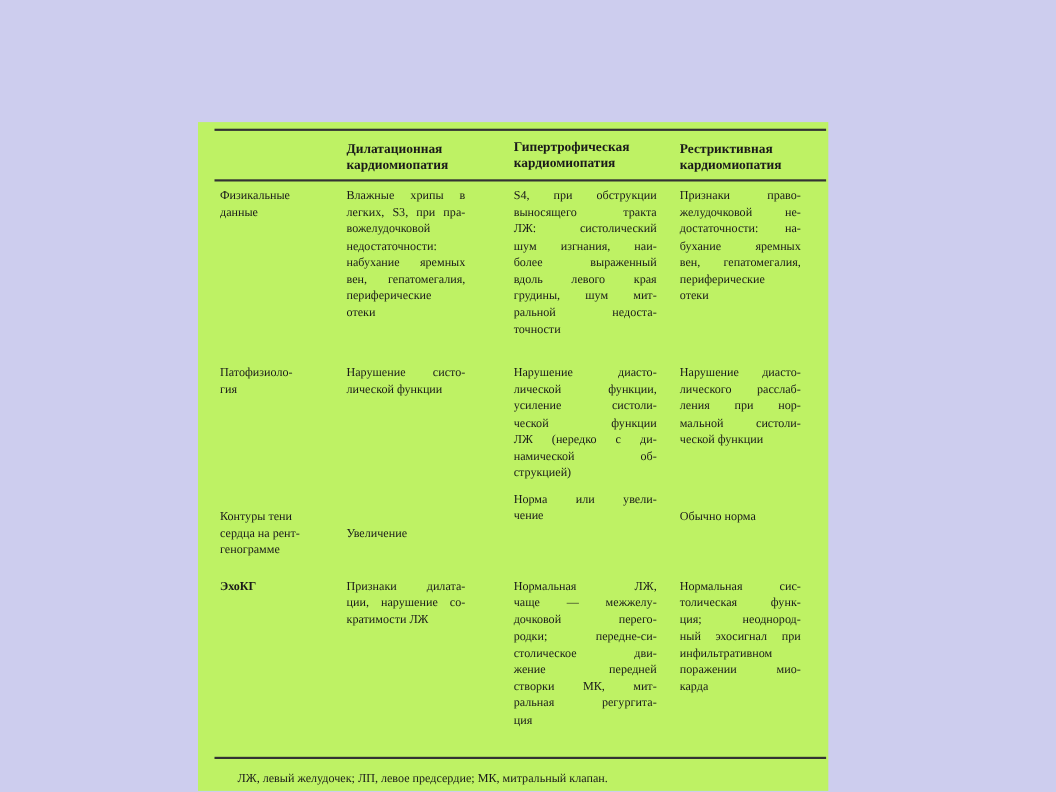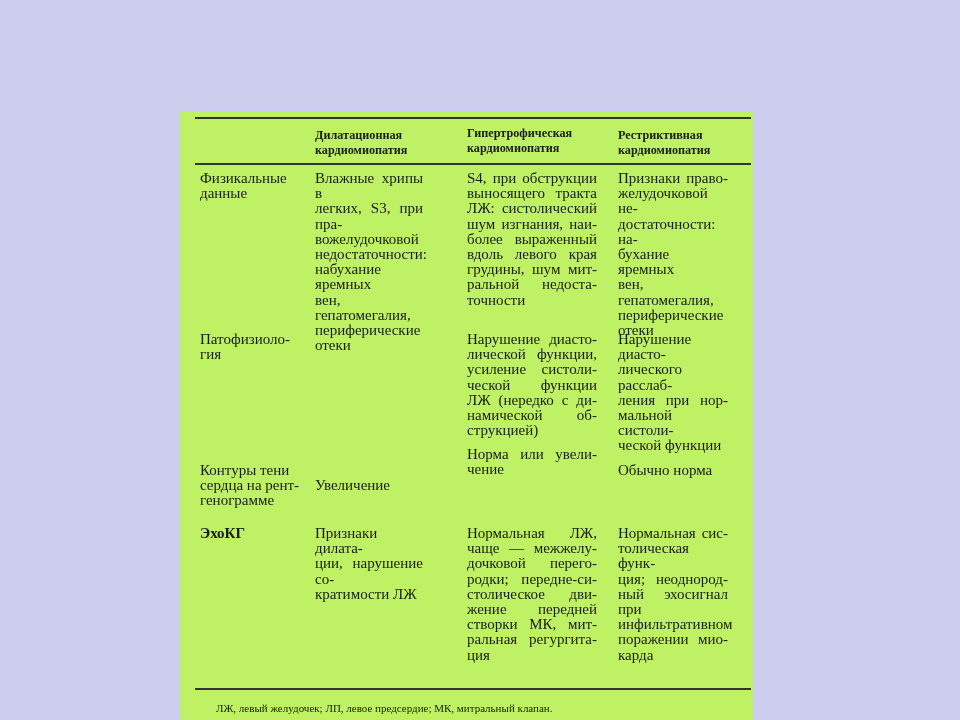--- a/index.html
+++ b/index.html
@@ -21,21 +21,21 @@
     .rule {
       position: absolute;
       height: 2px;
       background: #333;
     }
     .rule-top { left: 15px; top: 6px; width: 556px; }
     .rule-head { left: 15px; top: 52px; width: 556px; }
     .rule-bottom { left: 15px; top: 577px; width: 556px; }
     .cell {
       position: absolute;
-      font-size: 15px;
+      font-size: 11px;
       line-height: 15.2px;
     }
     .hdr {
       font-weight: bold;
       text-align: center;
       font-size: 12.2px;
       line-height: 15px;
     }
     .c0 { left: 20px; width: 100px; }
     .c1 { left: 135px; width: 108px; text-align: justify; }
@@ -105,20 +105,24 @@
     <span class="line j">бухание яремных</span>
     <span class="line j">вен, гепатомегалия,</span>
     <span class="line">периферические</span>
     <span class="line">отеки</span>
   </div>
 
   <div class="cell c0 rowlabel" style="top:221px;">
     <span class="line">Патофизиоло-</span>
     <span class="line">гия</span>
   </div>
+  <div class="cell c1" style="top:221px;">
+    <span class="line j">Нарушение систо-</span>
+    <span class="line">лической функции</span>
+  </div>
   <div class="cell c2" style="top:221px;">
     <span class="line j">Нарушение диасто-</span>
     <span class="line j">лической функции,</span>
     <span class="line j">усиление систоли-</span>
     <span class="line j">ческой функции</span>
     <span class="line j">ЛЖ (нередко с ди-</span>
     <span class="line j">намической об-</span>
     <span class="line">струкцией)</span>
   </div>
   <div class="cell c3" style="top:221px;">

